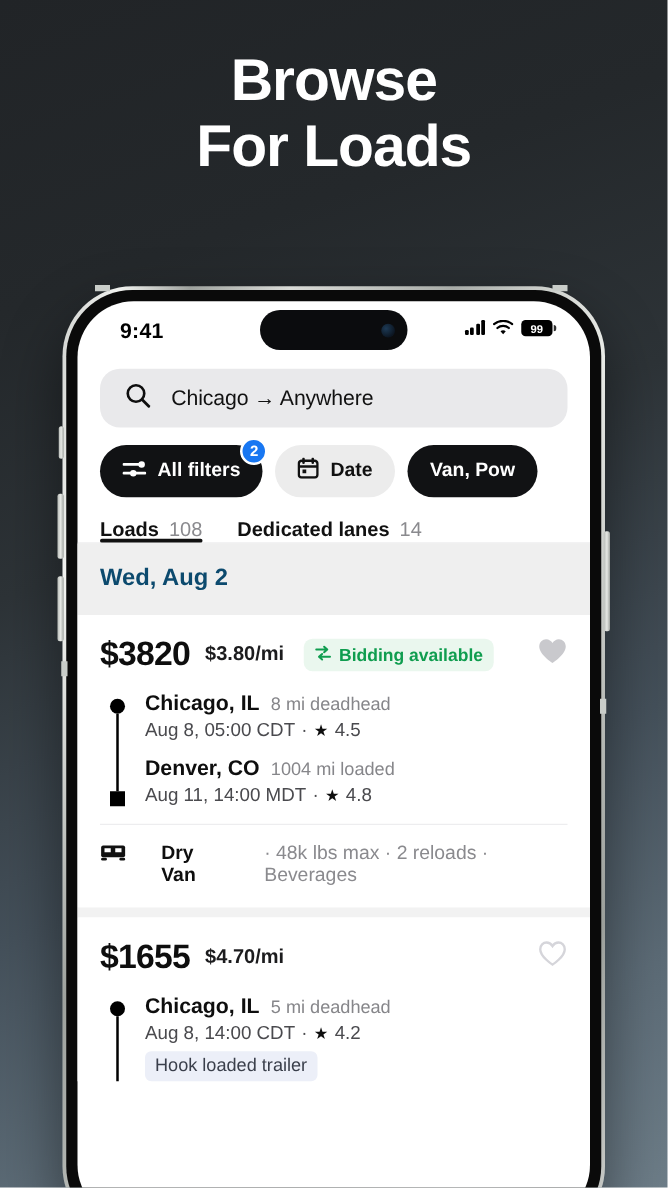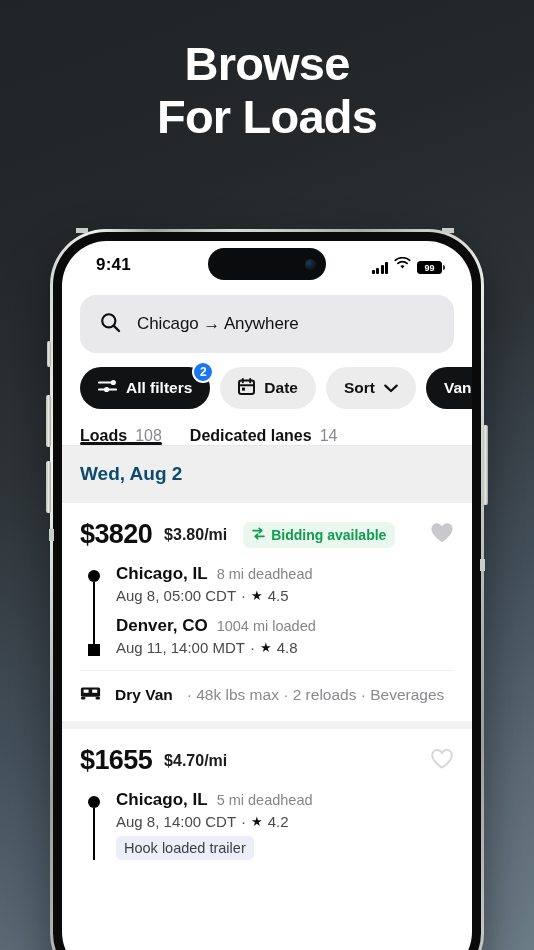--- a/index.html
+++ b/index.html
@@ -64,37 +64,37 @@
   .sb-time { font-size:17px; font-weight:700; color:#000; letter-spacing:0.2px; }
   .dynamic-island {
     position:absolute; left:50%; transform:translateX(-50%); top:7px;
     width:118px; height:32px; border-radius:20px;
     background:#0b0c0e;
     display:flex; align-items:center; justify-content:flex-end;
     padding-right:10px;
   }
   .di-lens { width:11px; height:11px; border-radius:50%;
     background:radial-gradient(circle at 35% 35%,#1d3a55,#0c1622 70%); }
-  .sb-right { display:flex; align-items:flex-end; gap:6px;text-decoration:underline; }
+  .sb-right { display:flex; align-items:flex-start; gap:6px;text-decoration:underline; }
   .bars { display:flex; align-items:flex-end; gap:1.5px; height:12px; }
   .bars i { width:3px; background:#000; border-radius:1px; display:block; }
   .bars i:nth-child(1){height:4px;} .bars i:nth-child(2){height:6.5px;}
   .bars i:nth-child(3){height:9px;} .bars i:nth-child(4){height:12px;}
   .batt {
     width:25px; height:13px; border-radius:3.5px; background:#000;
     color:#fff; font-size:9px; font-weight:700;
     display:flex; align-items:center; justify-content:center;
     position:relative;
   }
   .batt::after { content:""; position:absolute; right:-3px; top:4px;
     width:2px; height:5px; background:#2e2e2e; border-radius:0 2px 2px 0; }
 
   
   .search {
-    margin:6px 18px 0 18px; height:58px; border-radius:16px;
+    margin:6px 18px 0 18px; height:47px; border-radius:16px;
     background:#e9e9eb; display:flex; align-items:center; gap:16px;
     padding:0 20px;
   }
   .search-text { font-size:17px; font-weight:500; color:#111; letter-spacing:-0.1px; }
 
   
   .chips {
     display:flex; gap:10px; padding:14px 0 0 18px;
     overflow:hidden; white-space:nowrap;
   }
@@ -154,21 +154,21 @@
   .dist { font-size:14.5px; color:#86868a; }
   .stop-sub { font-size:15px; color:#4a4a4e; margin-top:3px; display:flex; align-items:center; gap:5px; }
   .star { color:#0e0e0e; font-size:13px; }
   .pill-note {
     display:inline-block; margin-top:6px;
     background:#eceff8; color:#3a3f4b;
     font-size:14.5px; padding:4px 8px; border-radius:5px;
   }
 
   .equip {
-    display:flex; align-items:center; gap:14px;
+    display:flex; gap:28px;
     border-top:1px solid #ededef; margin-top:14px;
     padding:14px 0 16px 0; font-size:15.5px; color:#8a8a8e;
   }
   .equip b { color:#0e0e0e; font-weight:700; }
   .card-sep { height:8px; background:#f2f2f2; }
 </style>
 </head>
 <body>
 
 <div class="hero">
@@ -246,28 +246,20 @@
               <rect x="1" y="2.6" width="15" height="13.4" rx="2.3" stroke="#111" stroke-width="2"></rect>
               <path d="M1 7.2 H16" stroke="#111" stroke-width="2"></path>
               <path d="M4.8 1 V4.2" stroke="#111" stroke-width="2" stroke-linecap="round"></path>
               <path d="M12.2 1 V4.2" stroke="#111" stroke-width="2" stroke-linecap="round"></path>
               <rect x="4" y="9.6" width="3" height="3" fill="#111"></rect>
             </svg>
           </span>
           <span>Date</span>
         </div>
 
-        <div class="chip">
-          <span>Sort</span>
-          <span>
-            <svg width="14" height="9" viewBox="0 0 14 9" fill="none">
-              <path d="M1.3 1.6 L7 7 L12.7 1.6" stroke="#111" stroke-width="2.2" stroke-linecap="round" stroke-linejoin="round"></path>
-            </svg>
-          </span>
-        </div>
 
         <div class="chip dark">
           <span>Van, Pow</span>
         </div>
       </div>
 
       <div class="tabs">
         <div class="tab active">
           <span>Loads</span>
           <span class="count">108</span>

